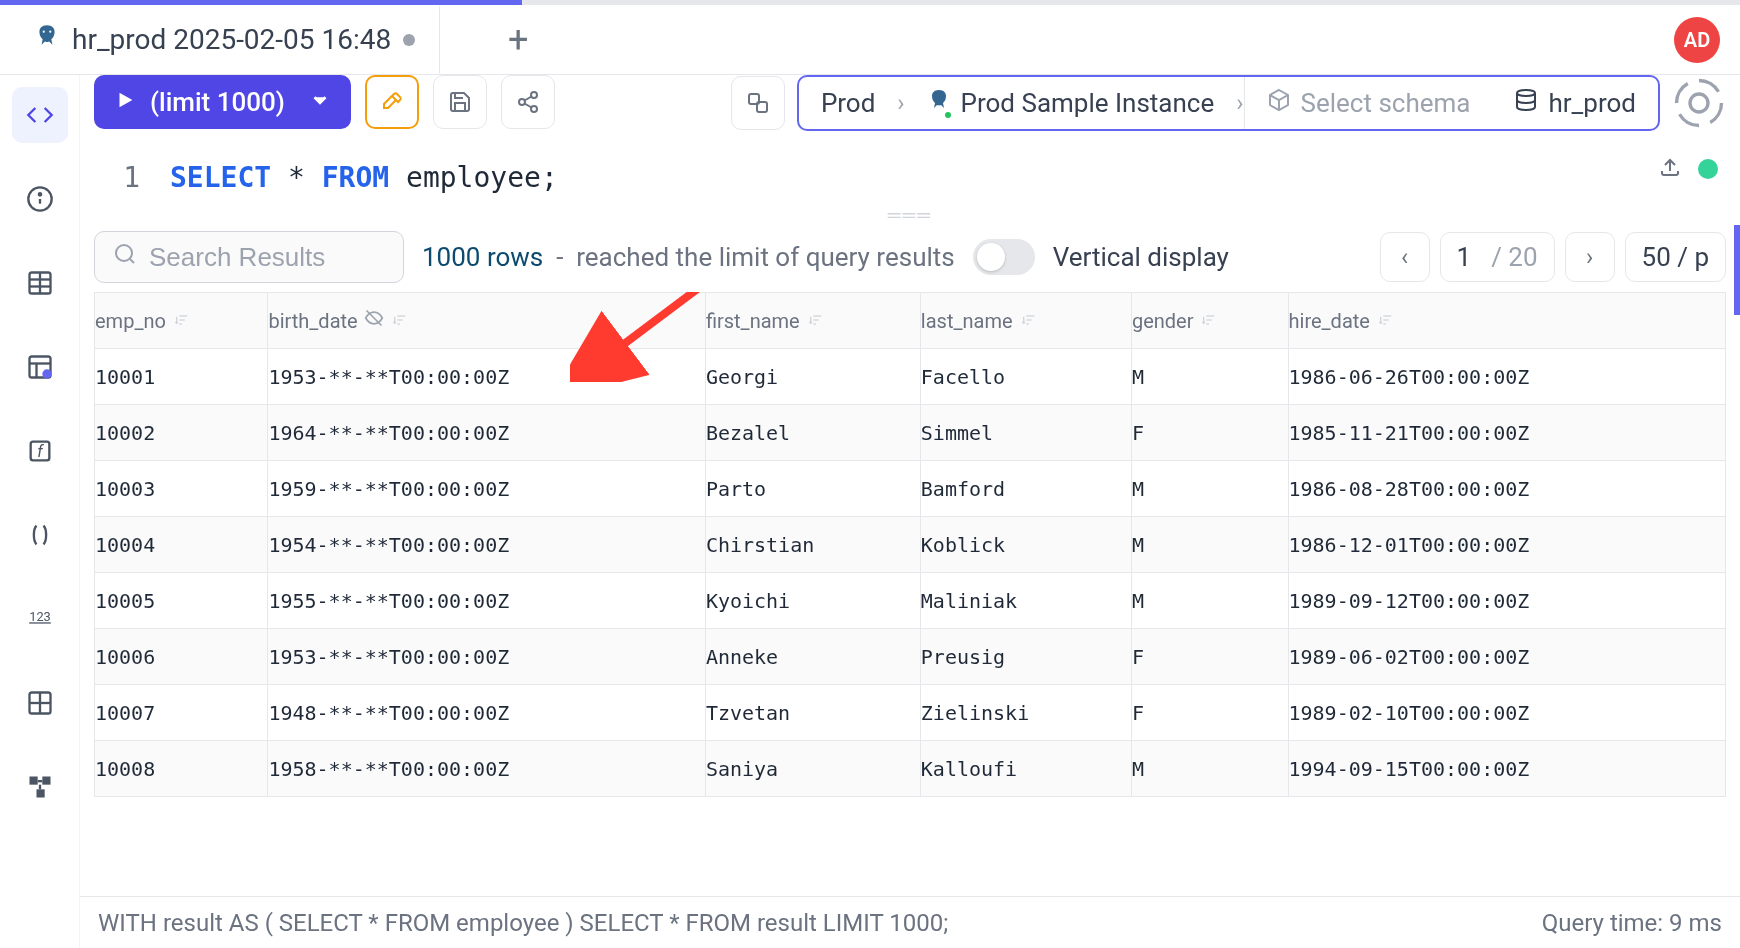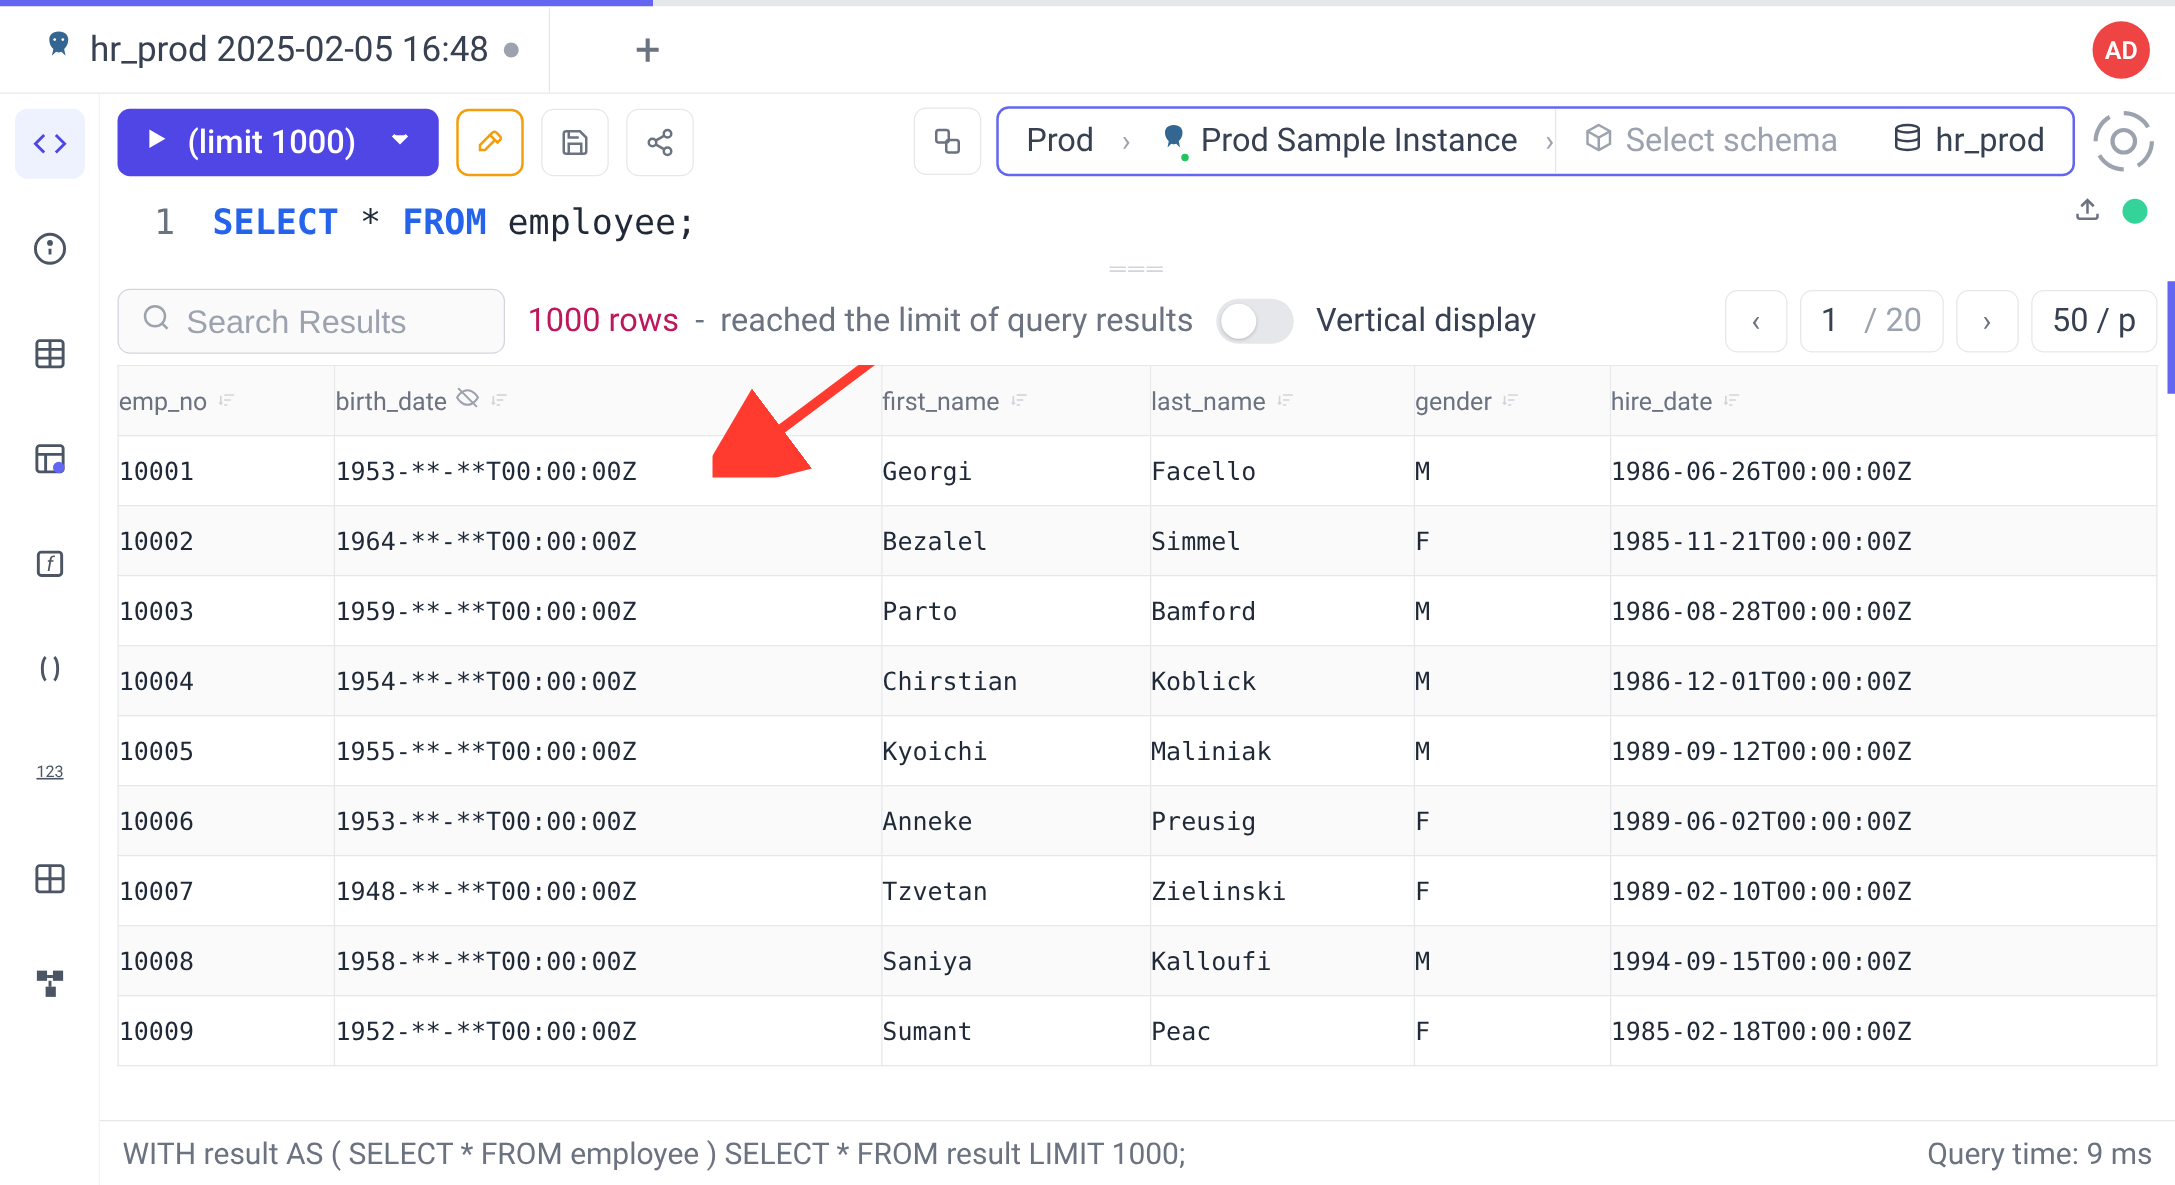--- a/index.html
+++ b/index.html
@@ -10,21 +10,21 @@
   .tab .pg-icon svg { width: 26px; height: 26px; }
   .tab .dirty-dot { width: 12px; height: 12px; border-radius: 50%; background: #9ca3af; }
   .tab-add { width: 58px; height: 58px; display: flex; align-items: center; justify-content: center; font-size: 36px; color: #6b7280; cursor: pointer; margin-left: 12px; }
   .avatar { position: absolute; right: 20px; top: 12px; width: 46px; height: 46px; border-radius: 50%; background: #ef4444; color: #fff; display: flex; align-items: center; justify-content: center; font-size: 20px; font-weight: 600; }
   .body-row { display: flex; height: calc(948px - 5px - 70px); }
   .sidebar { width: 80px; display: flex; flex-direction: column; align-items: center; padding-top: 12px; gap: 28px; border-right: 1px solid #f3f4f6; }
   .sidebar .side-btn { width: 56px; height: 56px; display: flex; align-items: center; justify-content: center; border-radius: 10px; color: #4b5563; cursor: pointer; }
   .sidebar .side-btn.active { background: #eef2ff; color: #4f46e5; }
   .sidebar .side-btn svg { width: 28px; height: 28px; }
   .main { flex: 1; display: flex; flex-direction: column; overflow: hidden; position: relative; }
-  .toolbar { height: 66px; display: flex; align-items: flex-end; padding: 0 14px; gap: 14px; }
+  .toolbar { height: 66px; display: flex; align-items: flex-start; padding: 0 14px; gap: 14px; }
   .run-btn { display: flex; align-items: center; gap: 14px; background: #4f46e5; color: #fff; border-radius: 10px; height: 54px; padding: 0 20px; font-size: 26px; font-weight: 500; cursor: pointer; }
   .run-btn svg { width: 22px; height: 22px; fill: #fff; }
   .run-btn .chev { margin-left: 10px; }
   .tool-btn { width: 54px; height: 54px; border: 1px solid #e5e7eb; border-radius: 10px; display: flex; align-items: center; justify-content: center; color: #6b7280; cursor: pointer; background: #fff; }
   .tool-btn svg { width: 24px; height: 24px; }
   .tool-btn.warn { border-color: #f59e0b; color: #f59e0b; border-width: 2px; }
   .spacer { flex: 1; }
   .breadcrumb-wrap { display: flex; align-items: center; gap: 12px; }
   .breadcrumb { display: flex; align-items: center; border: 2px solid #6366f1; border-radius: 10px; height: 56px; overflow: hidden; }
   .crumb { display: flex; align-items: center; gap: 10px; padding: 0 22px; font-size: 26px; color: #374151; height: 100%; cursor: pointer; }
@@ -40,21 +40,21 @@
   .editor-actions .dot { width: 20px; height: 20px; border-radius: 50%; background: #34d399; }
   .editor-actions svg { width: 24px; height: 24px; color: #6b7280; }
   .right-edge { position: absolute; right: 0; top: 150px; width: 6px; height: 90px; background: #6366f1; }
   .drag-handle { height: 14px; display: flex; align-items: center; justify-content: center; color: #d1d5db; font-size: 18px; letter-spacing: 2px; }
   .results-bar { height: 70px; display: flex; align-items: center; padding: 0 14px; gap: 18px; font-size: 26px; color: #374151; }
   .search-box { display: flex; align-items: center; gap: 12px; border: 1px solid #d1d5db; border-radius: 10px; height: 52px; padding: 0 18px; width: 310px; background: #fafafa; }
   .search-box input { border: none; outline: none; font-size: 26px; flex: 1; background: transparent; color: #374151; }
   .search-box input::placeholder { color: #9ca3af; }
   .search-box svg { width: 24px; height: 24px; color: #9ca3af; }
   .rows-info { color: #6b7280; }
-  .rows-info .cnt { color: #be185d; }
+  .rows-info .cnt { color: #0c4a6e; }
   .toggle { width: 62px; height: 36px; background: #e5e7eb; border-radius: 18px; position: relative; cursor: pointer; }
   .toggle::after { content: ""; position: absolute; left: 4px; top: 4px; width: 28px; height: 28px; background: #fff; border-radius: 50%; box-shadow: 0 1px 3px rgba(0,0,0,0.2); }
   .pager { display: flex; align-items: center; gap: 10px; margin-left: auto; }
   .pg-btn { width: 50px; height: 50px; border: 1px solid #e5e7eb; border-radius: 10px; display: flex; align-items: center; justify-content: center; color: #6b7280; cursor: pointer; font-size: 24px; background: #fff; }
   .pg-box { height: 50px; border: 1px solid #e5e7eb; border-radius: 10px; display: flex; align-items: center; padding: 0 16px; font-size: 26px; color: #374151; gap: 8px; background: #fff; }
   .table-wrap { flex: 1; overflow: hidden; padding: 0 14px; position: relative; }
   table { border-collapse: collapse; width: 100%; }
   th, td { border: 1px solid #e5e7eb; padding: 12px 0; text-align: left; font-size: 20px; white-space: nowrap; }
   th { background: #fafafa; color: #6b7280; font-weight: 400; height: 56px; position: relative; }
   th .sort { color: #d1d5db; margin-left: 8px; font-size: 20px; }
@@ -401,28 +401,20 @@
               <td>1989-02-10T00:00:00Z</td>
             </tr>
             <tr>
               <td>10008</td>
               <td>1958-**-**T00:00:00Z</td>
               <td>Saniya</td>
               <td>Kalloufi</td>
               <td>M</td>
               <td>1994-09-15T00:00:00Z</td>
             </tr>
-            <tr>
-              <td>10009</td>
-              <td>1952-**-**T00:00:00Z</td>
-              <td>Sumant</td>
-              <td>Peac</td>
-              <td>F</td>
-              <td>1985-02-18T00:00:00Z</td>
-            </tr>
           </tbody>
       </table>
     </div>
 
     <div class="footer">
       <span>WITH result AS ( SELECT * FROM employee ) SELECT * FROM result LIMIT 1000;</span>
       <span class="qt">Query time: 9 ms</span>
     </div>
   </div>
 </div>

